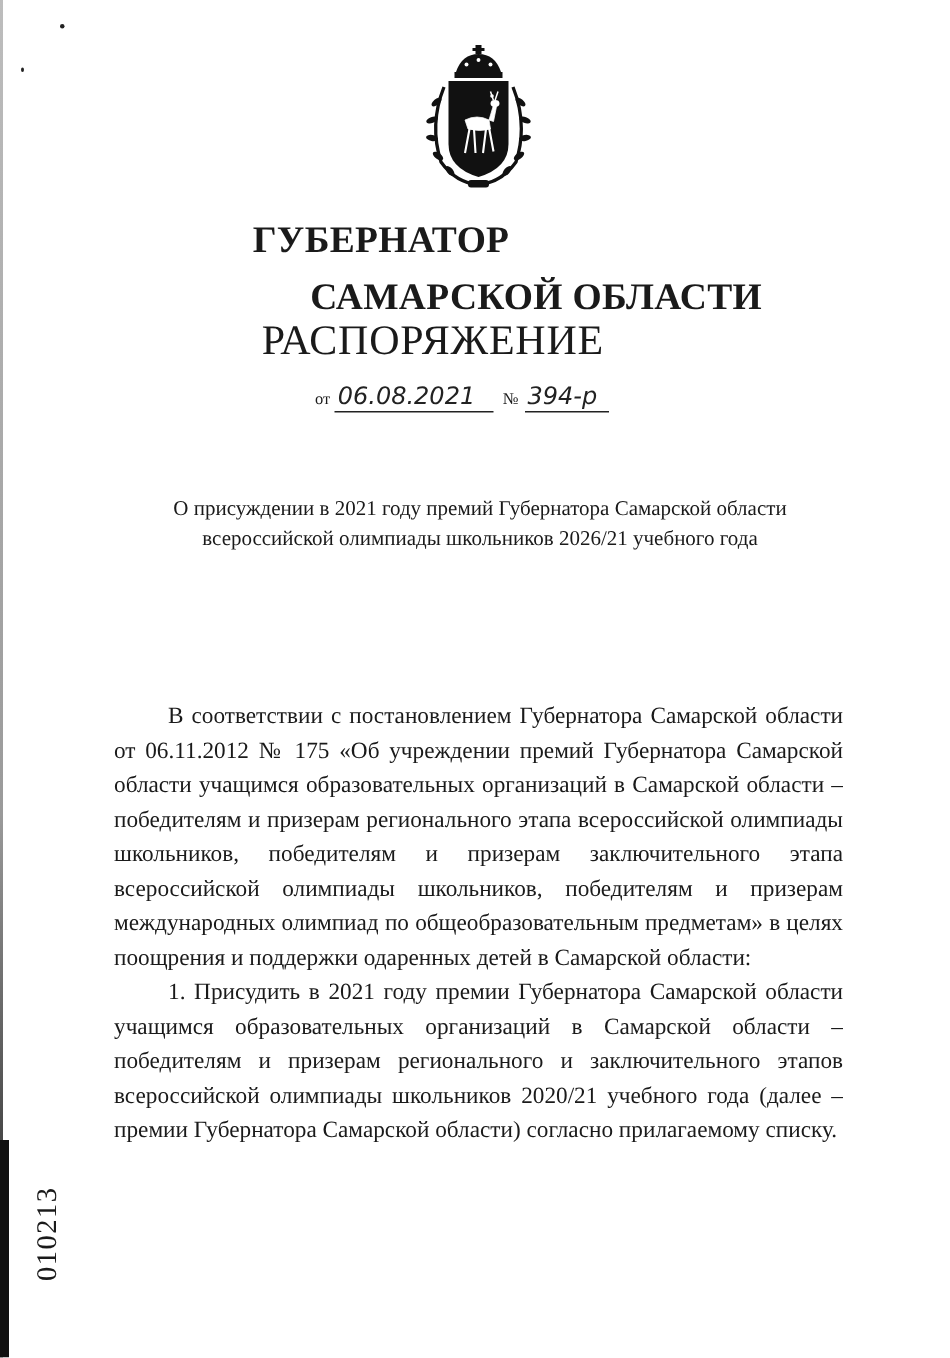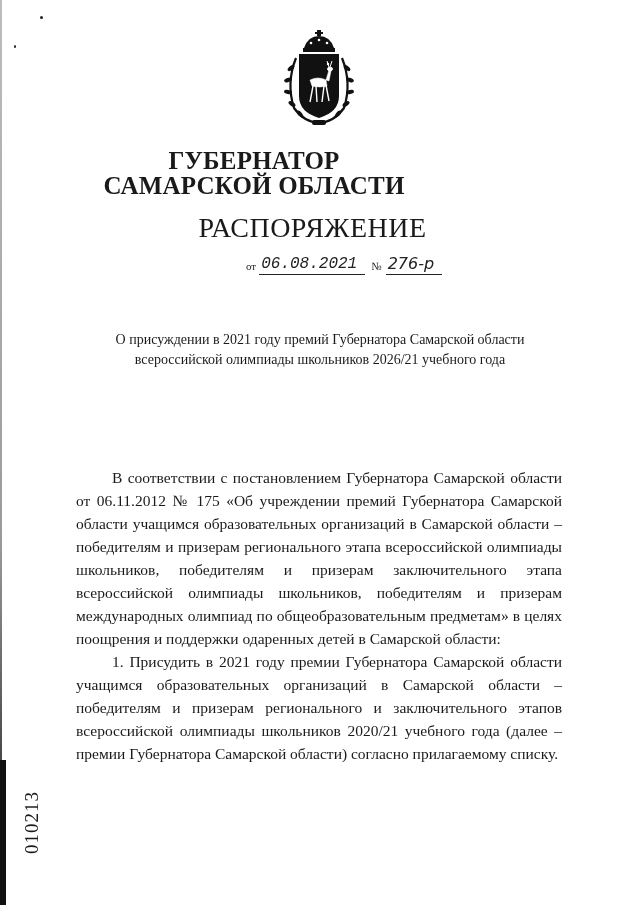--- a/index.html
+++ b/index.html
@@ -45,53 +45,52 @@
       position: absolute;
       left: 0;
       width: 508px;
       text-align: center;
       font-weight: bold;
       font-size: 25px;
       letter-spacing: 0.2px;
       line-height: 28px;
     }
     .title-1 { top: 147px; }
-    .title-2 { top: 172px; }
+    .title-2 { top: 185px; text-align: right; }
 
     .title-order {
       position: absolute;
       left: 0;
       top: 212px;
       width: 577px;
       text-align: center;
       font-size: 28px;
       letter-spacing: 0.5px;
-      margin-left: 24px;
     }
 
     .date-line {
       position: absolute;
       top: 253px;
       left: 210px;
       height: 22px;
       display: flex;
       align-items: flex-end;
       font-size: 11px;
     }
-    .date-line .lbl { margin-right: 3px; padding-bottom: 3px; margin-left: 36px; }
+    .date-line .lbl { margin-right: 3px; padding-bottom: 3px; }
     .date-line .field {
       border-bottom: 1px solid #222;
       font-family: "DejaVu Sans", sans-serif;
       font-style: italic;
       font-size: 16px;
       color: #222;
       padding: 0 4px 0 2px;
       line-height: 20px;
     }
-    .date-line .date-field { width: 100px; font-family: Liberation Mono, monospace; }
+    .date-line .date-field { width: 100px; }
     .date-line .num-field { width: 50px; }
     .date-line .no-lbl { margin: 0 4px 0 6px; padding-bottom: 3px; }
 
     .subject {
       position: absolute;
       left: 90px;
       top: 330px;
       width: 460px;
       text-align: center;
       font-size: 14px;
@@ -179,21 +178,21 @@
 
 <div class="title-gov title-1">ГУБЕРНАТОР</div>
 <div class="title-gov title-2">САМАРСКОЙ ОБЛАСТИ</div>
 
 <div class="title-order">РАСПОРЯЖЕНИЕ</div>
 
 <div class="date-line">
   <span class="lbl">от</span>
   <span class="field date-field">06.08.2021</span>
   <span class="no-lbl">№</span>
-  <span class="field num-field">276-р</span>
+  <span class="field num-field">394-р</span>
 </div>
 
 <div class="subject">
   <div>О присуждении в 2021 году премий Губернатора Самарской области</div>
   <div>всероссийской олимпиады школьников 2026/21 учебного года</div>
 </div>
 
 <div class="body body-1">
   <p>В соответствии с постановлением Губернатора Самарской области от 06.11.2012 № 175 «Об учреждении премий Губернатора Самарской области  учащимся образовательных организаций в Самарской области – победителям и призерам регионального этапа всероссийской олимпиады школьников, победителям и призерам заключительного этапа всероссийской олимпиады школьников, победителям и призерам международных олимпиад по общеобразовательным предметам» в целях поощрения и поддержки одаренных детей в Самарской области:</p>
 </div>

